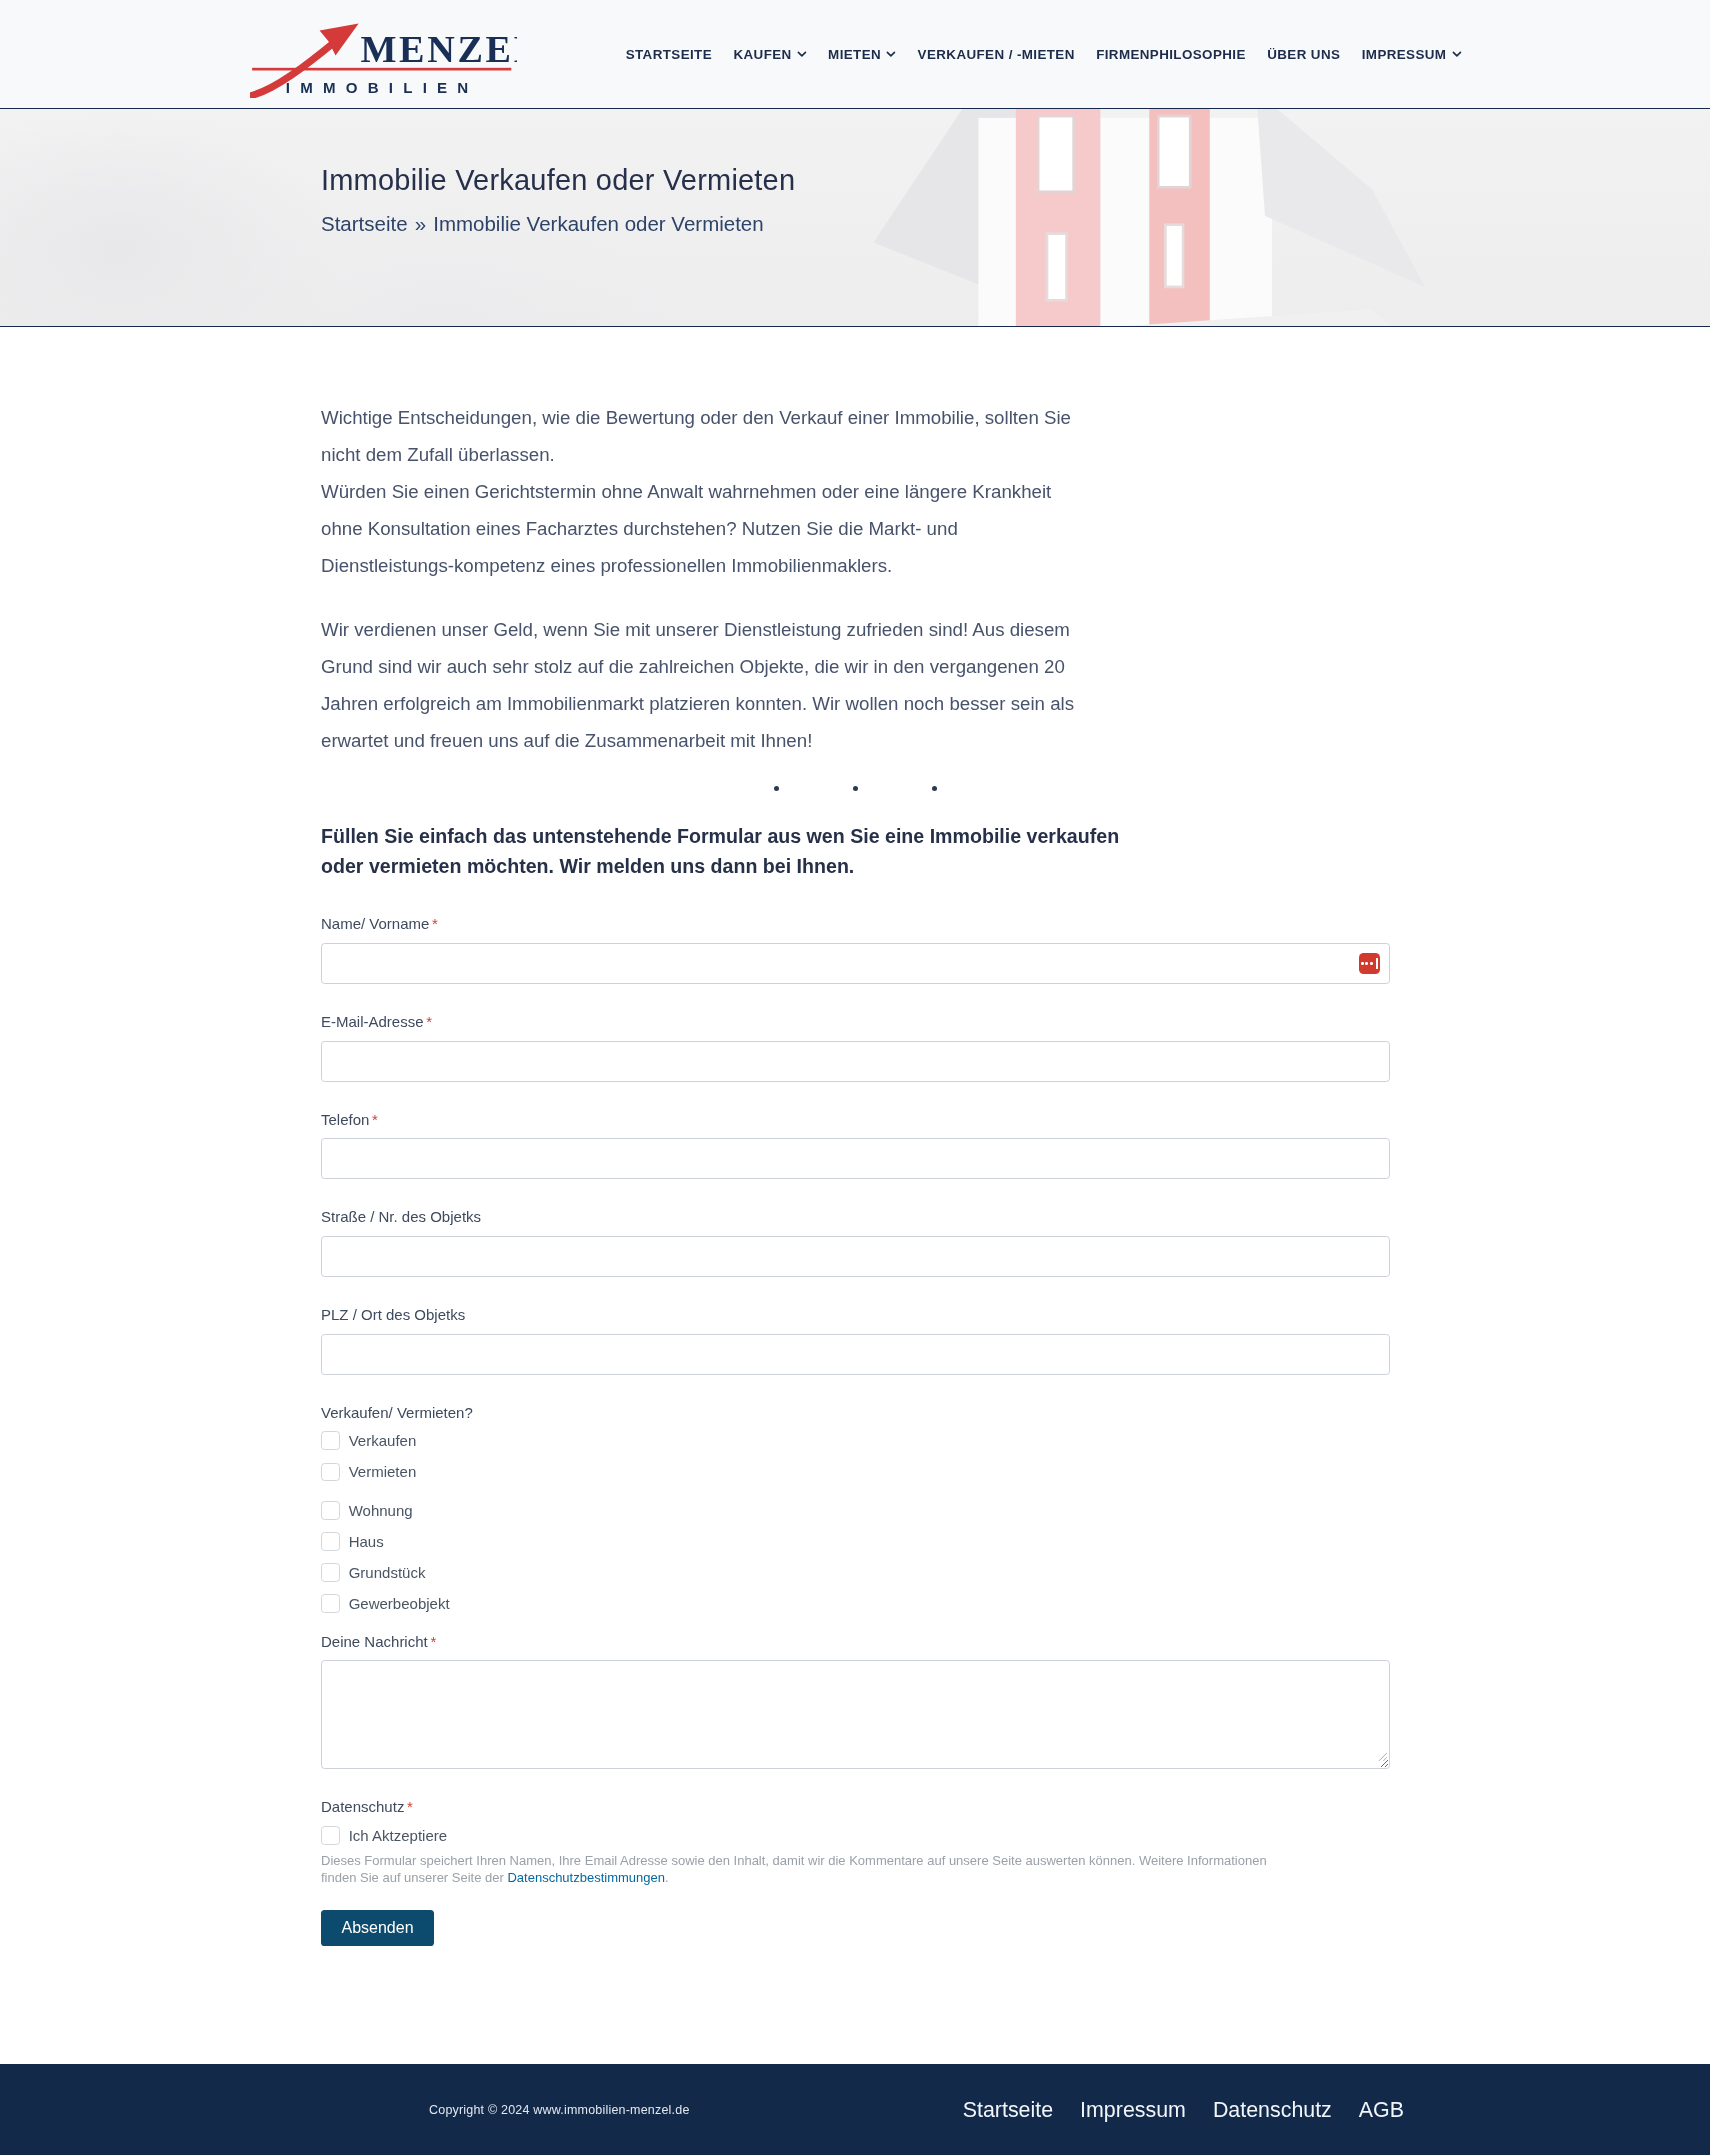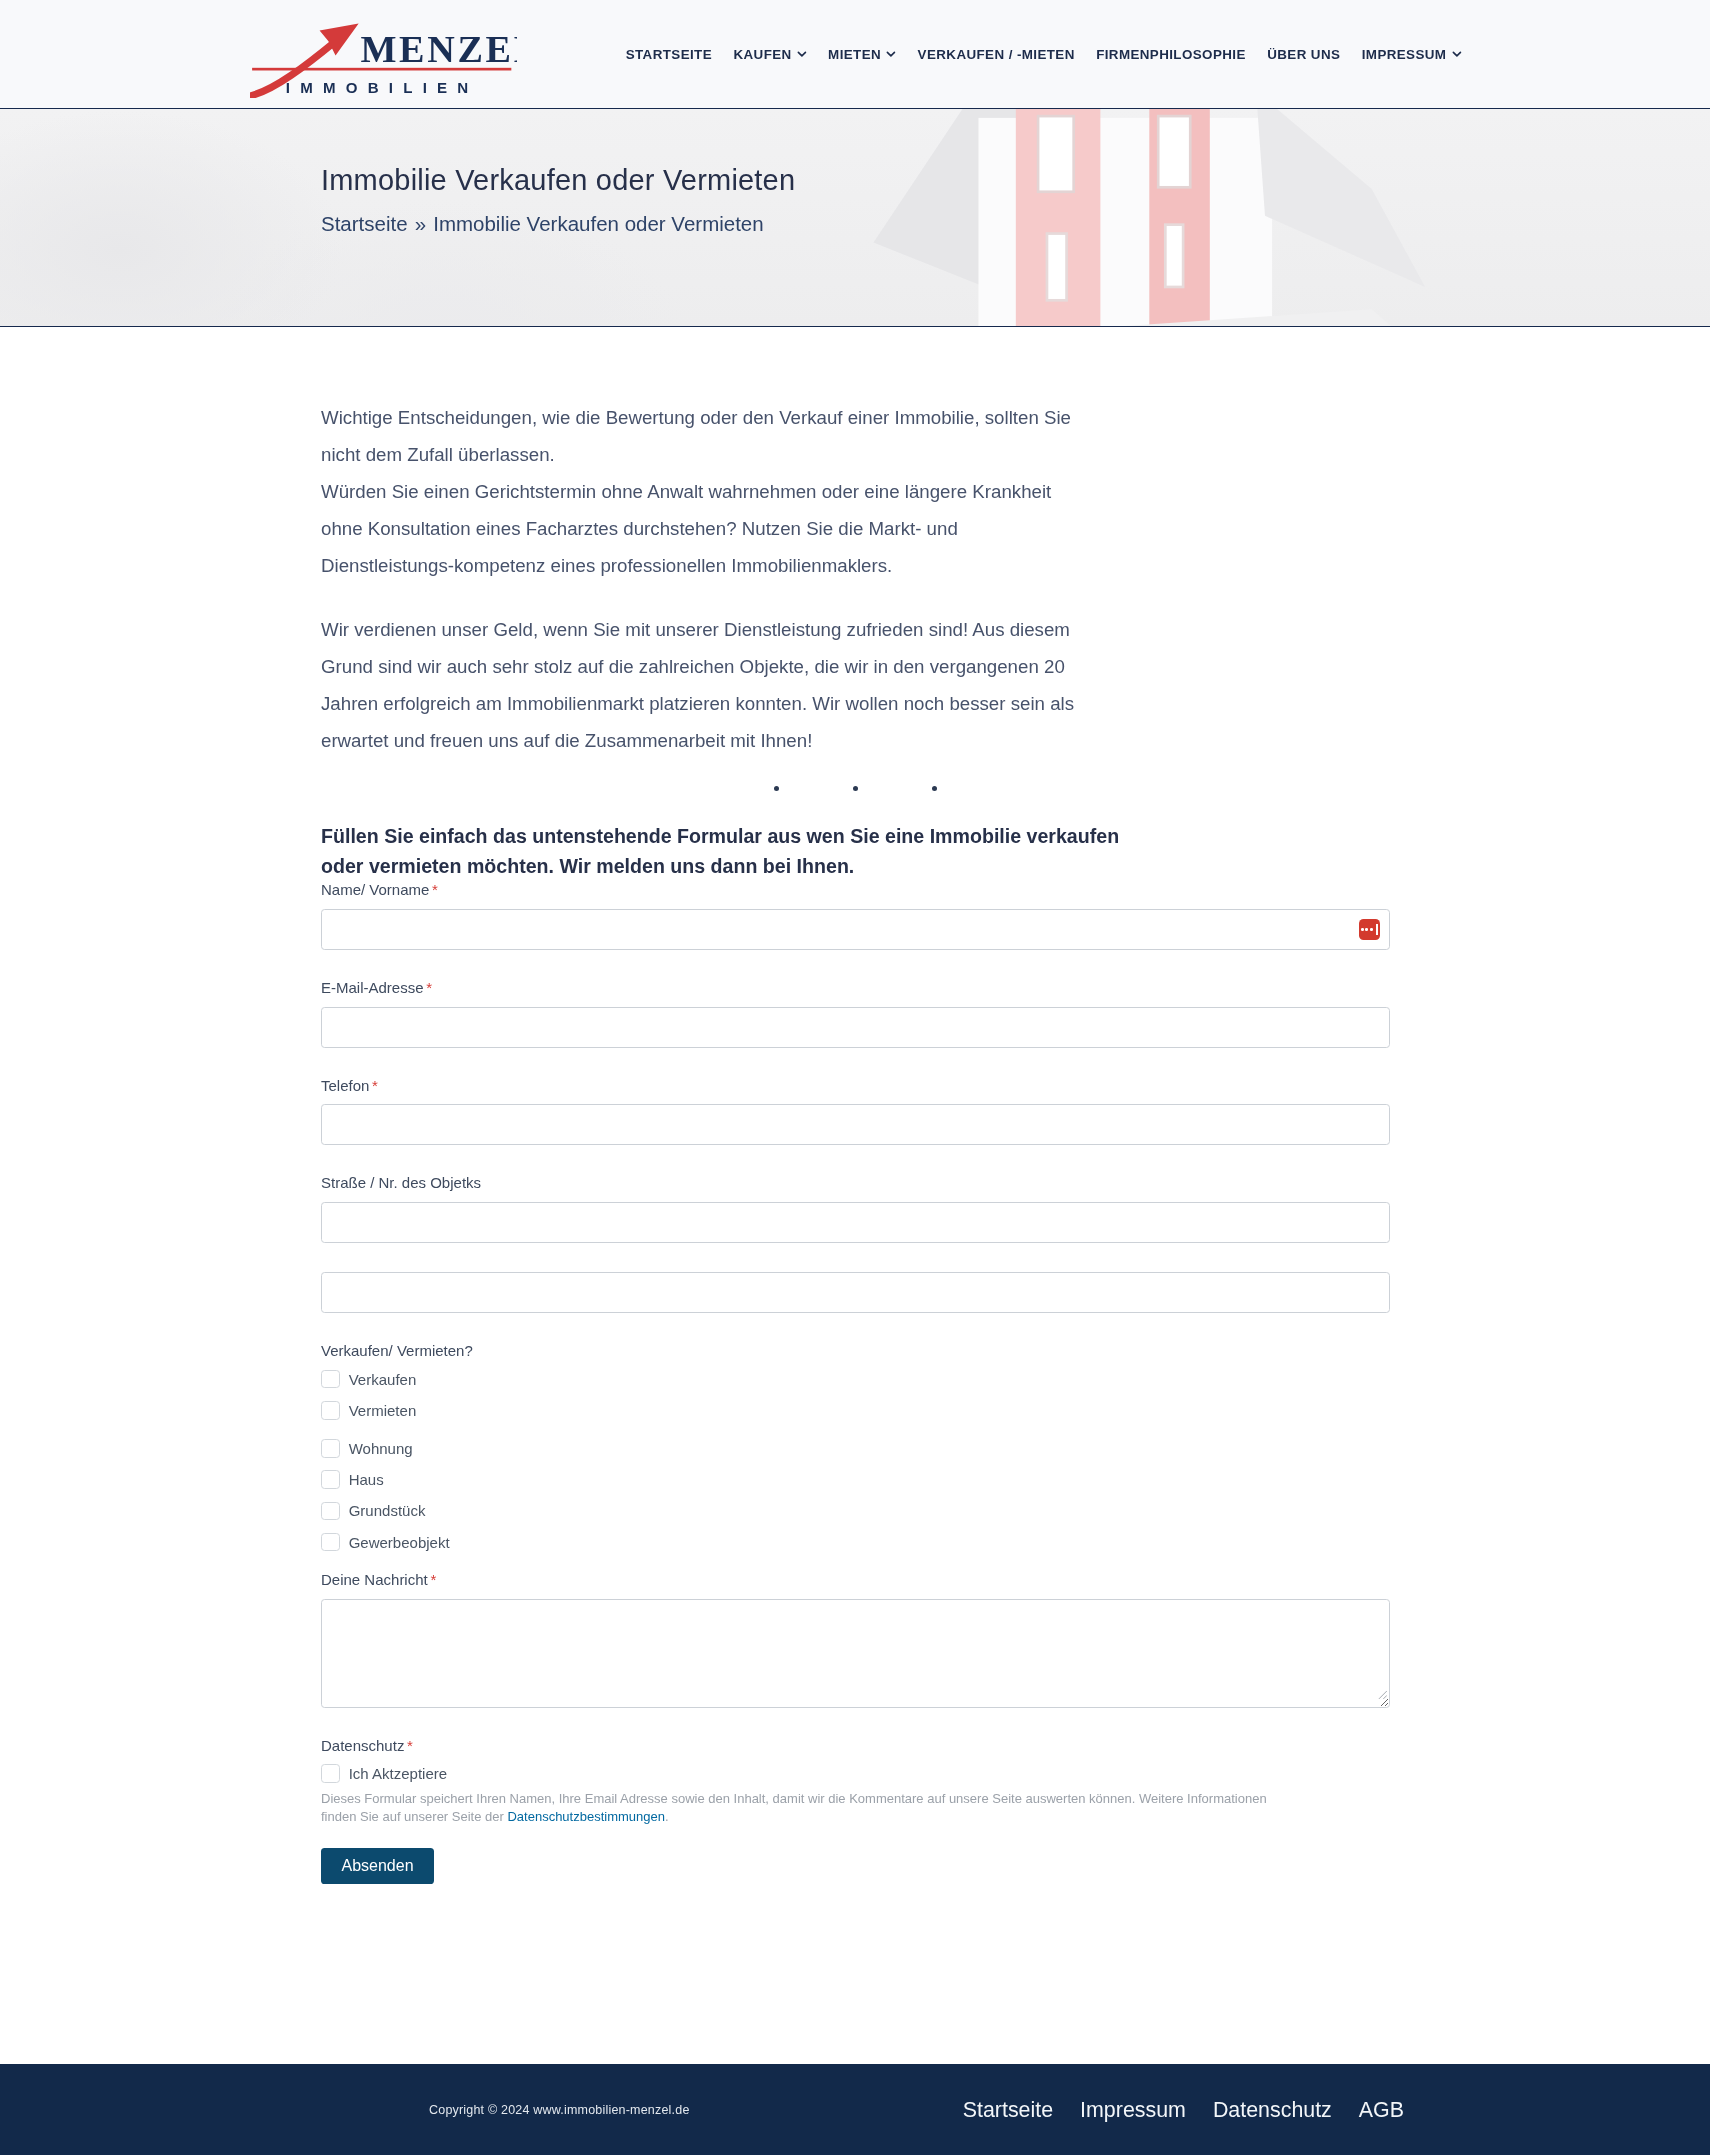--- a/index.html
+++ b/index.html
@@ -63,21 +63,21 @@
   .dots-divider {
     display: flex; justify-content: center; align-items: center;
     gap: 74px; margin: 27px 0 30px 0;
   }
   .dots-divider i {
     width: 5.3px; height: 5.3px; border-radius: 50%;
     background: #2b3952; display: block;
   }
   .intro-heading {
     font-size: 19.6px; line-height: 30px; font-weight: 700; color: #273049;
-    white-space: pre-line; 
+    white-space: pre-line; margin-bottom: 34px;
   }
 
   
   .field-group { margin-bottom: 29px; }
   .field-label {
     font-size: 15px; color: #3e4a5e; margin-bottom: 10.7px; display: block; font-weight: 400;
   }
   .req { color: #d63c36; margin-left: 2.7px; }
   .input-wrap { position: relative; }
   .text-input {
@@ -266,20 +266,21 @@
         <label class="field-label"><span>Telefon</span><span class="req">*</span></label>
         <input class="text-input" type="text" value="" style="">
       </div>
 
       <div class="field-group">
         <label class="field-label">Straße / Nr. des Objetks</label>
         <input class="text-input" type="text" value="" style="">
       </div>
 
       <div class="field-group">
+        <label class="field-label">PLZ / Ort des Objetks</label>
         <input class="text-input" type="text" value="" style="">
       </div>
 
       <div class="check-section">
         <span class="field-label">Verkaufen/ Vermieten?</span>
         <div class="check-row">
           <input type="checkbox" class="checkbox" style="">
           <label class="check-label">Verkaufen</label>
         </div>
         <div class="check-row">

